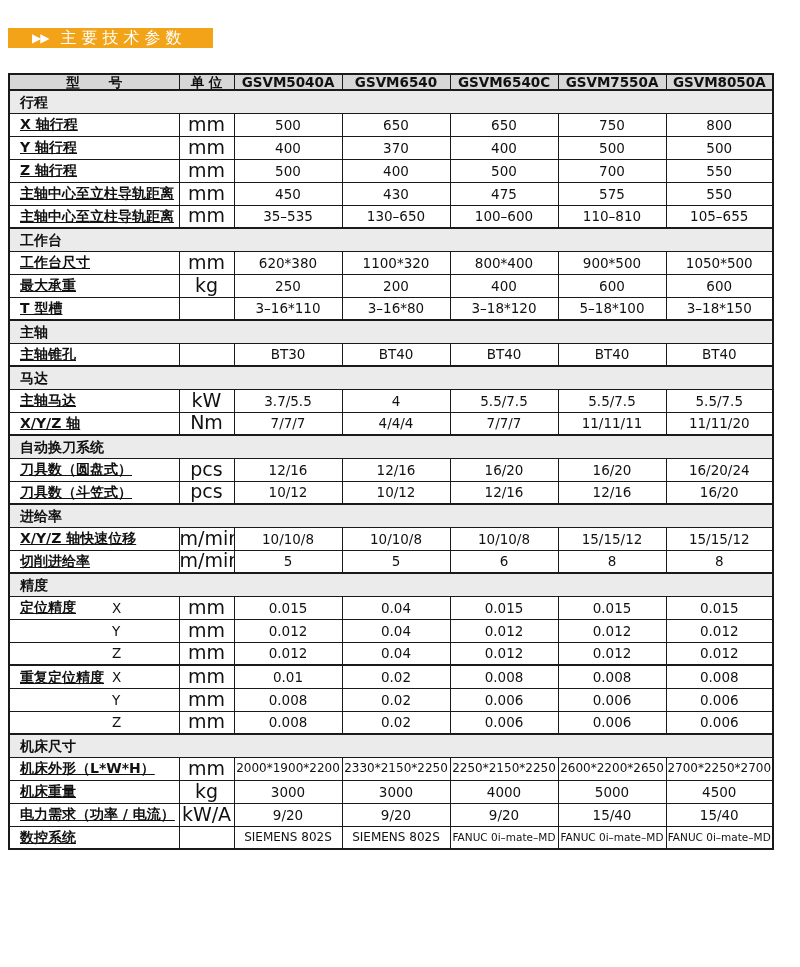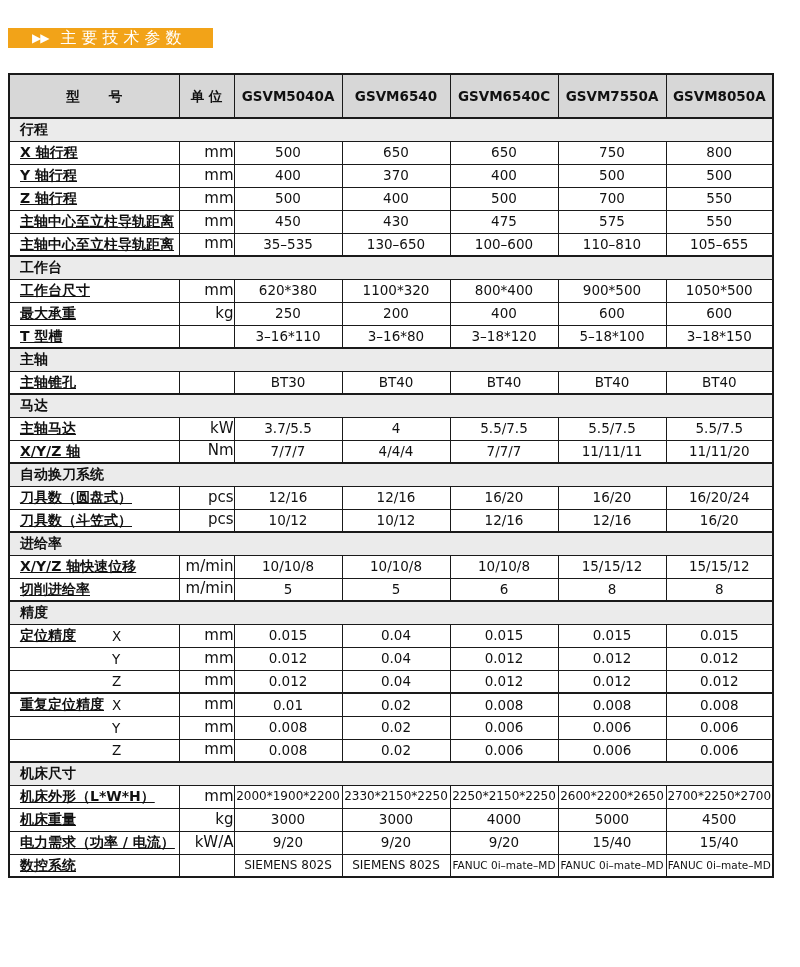--- a/index.html
+++ b/index.html
@@ -22,38 +22,38 @@
     position: absolute; left: 8px; top: 73px; width: 764px;
     border-collapse: collapse; table-layout: fixed;
     border: 2px solid #1a1a1a;
   }
   .spec th, .spec td {
     border: 1px solid #1a1a1a;
     padding: 0; height: 23px; line-height: 1.05;
     white-space: nowrap; overflow: hidden;
   }
   .spec thead th {
-    background: #D7D7D7; height: 44px;
+    background: #D7D7D7; height: 16px;
     font-size: 13.5px; font-weight: bold; text-align: center;
   }
   .spec thead th.header-model-label { word-spacing: 1.8em; }
   tr.section-row td {
     background: #EBEBEB; text-align: left; padding-left: 10px;
     font-size: 14px; font-weight: bold; border-top: 2px solid #1a1a1a;
   }
   tr.thick-top td { border-top: 2px solid #1a1a1a; }
   td.label-cell {
     text-align: left; padding-left: 10px;
     font-size: 14px; font-weight: bold; position: relative; text-decoration: underline;
   }
   td.label-cell .axis {
     position: absolute; left: 102px; top: 50%; transform: translateY(-50%);
     font-weight: normal; font-size: 13.5px;
   }
-  td.unit-cell { text-align: right; font-size: 15px; }
+  td.unit-cell { text-align: center; font-size: 19px; }
   td.value-cell { text-align: center; font-size: 13.5px; }
   td.value-cell.sm { font-size: 12px; }
   td.value-cell.xs { font-size: 10.5px; }
 </style>
 </head>
 <body>
 
 <div class="banner">
   <span class="arrow">▶▶</span>
   <span class="title">主要技术参数</span>

